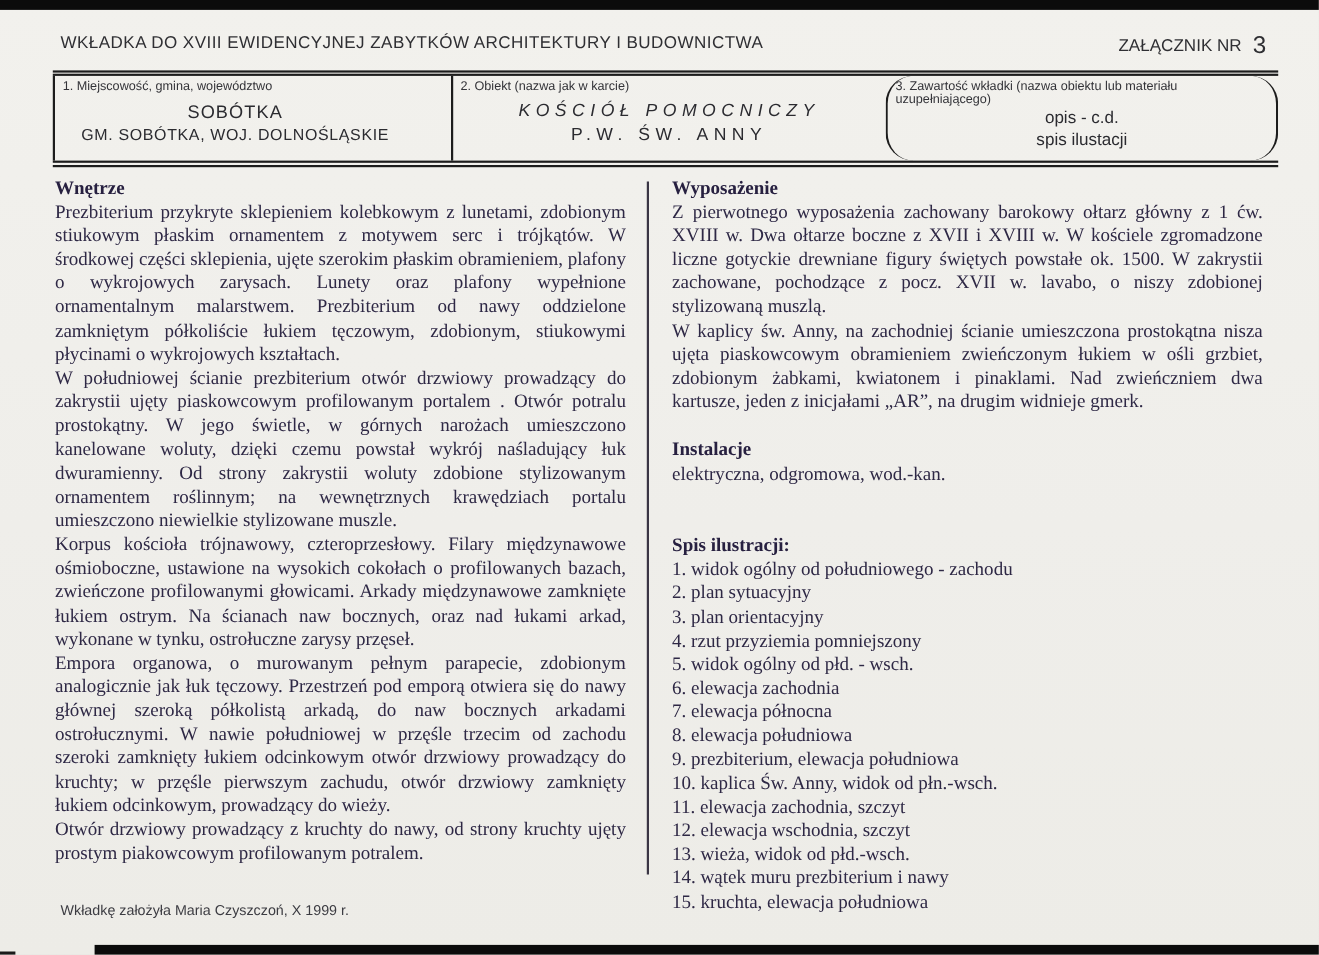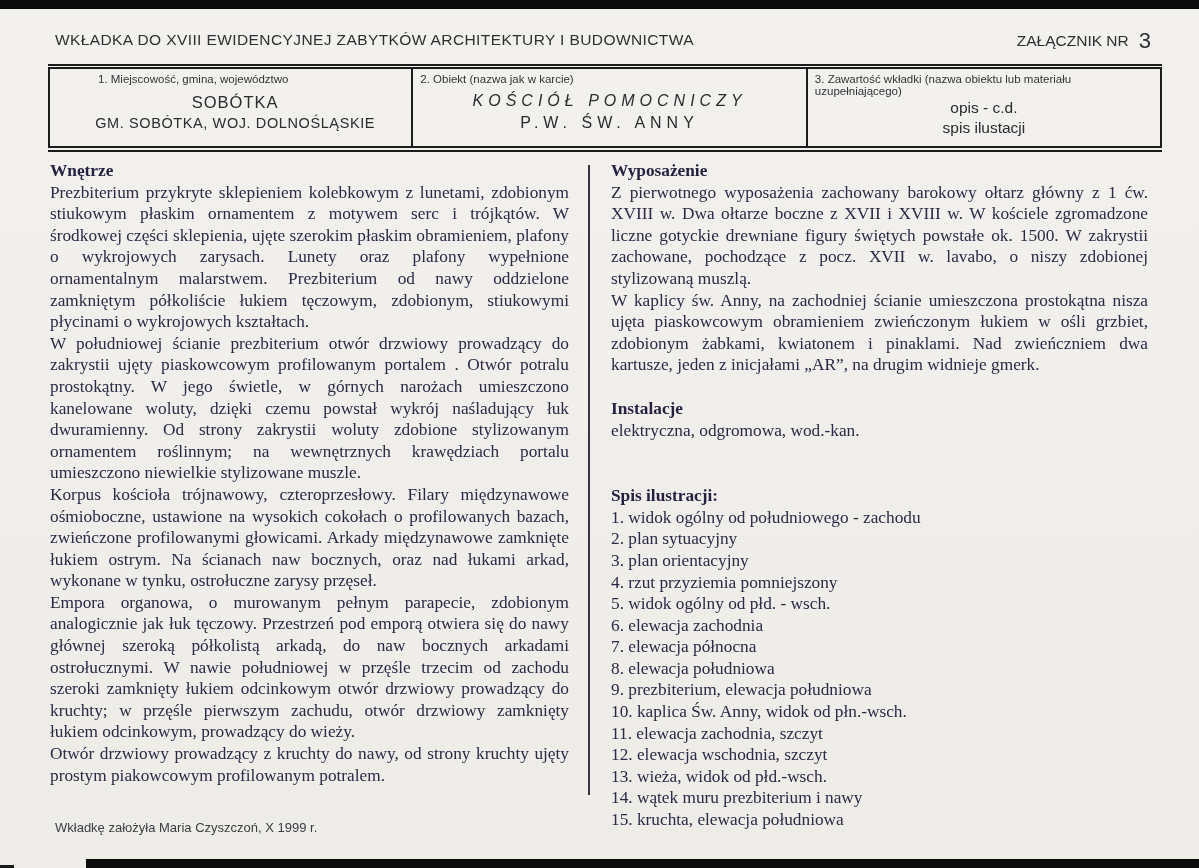--- a/index.html
+++ b/index.html
@@ -38,22 +38,22 @@
     position:absolute; left:48px; top:64px; width:1114px;
     border-top:5px double #1c1c1c; border-bottom:6px double #1c1c1c;
     display:flex; height:88px;
     font-family:"Liberation Sans","DejaVu Sans",sans-serif; color:#2b2b30;
     background:transparent;
   }
   .ht-cell {
     border-left:2px solid #1c1c1c; position:relative;
     display:flex; flex-direction:column;
   }
-  .ht-cell:last-child { border-right:2px solid #1c1c1c; }
-  .ht-cell.c1 { width:350px;padding-left:41px; }
+  .ht-cell:last-child { border-right:2px solid #1c1c1c;border-radius:25px; }
+  .ht-cell.c1 { width:350px; }
   .ht-cell.c2 { width:420px;margin-left:32px; }
   .ht-cell.c3 { width:379px; }
   .ht-label { font-size:11.5px; padding:4px 6px 0 7px; color:#333338; }
   .ht-content { flex:1; display:flex; flex-direction:column; justify-content:center; align-items:center; padding-bottom:8px;text-align:right; }
   .c1 .l1 { font-size:16.5px; letter-spacing:1px; }
   .c1 .l2 { font-size:14.5px; letter-spacing:0.6px; margin-top:3px; }
   .c2 .l1 { font-size:16px; letter-spacing:5px;font-style:italic; }
   .c2 .l2 { font-size:16px; letter-spacing:5px; margin-top:4px; }
   .c3 .l1 { font-size:15.5px; }
   .c3 .l2 { font-size:15.5px; margin-top:2px; }

